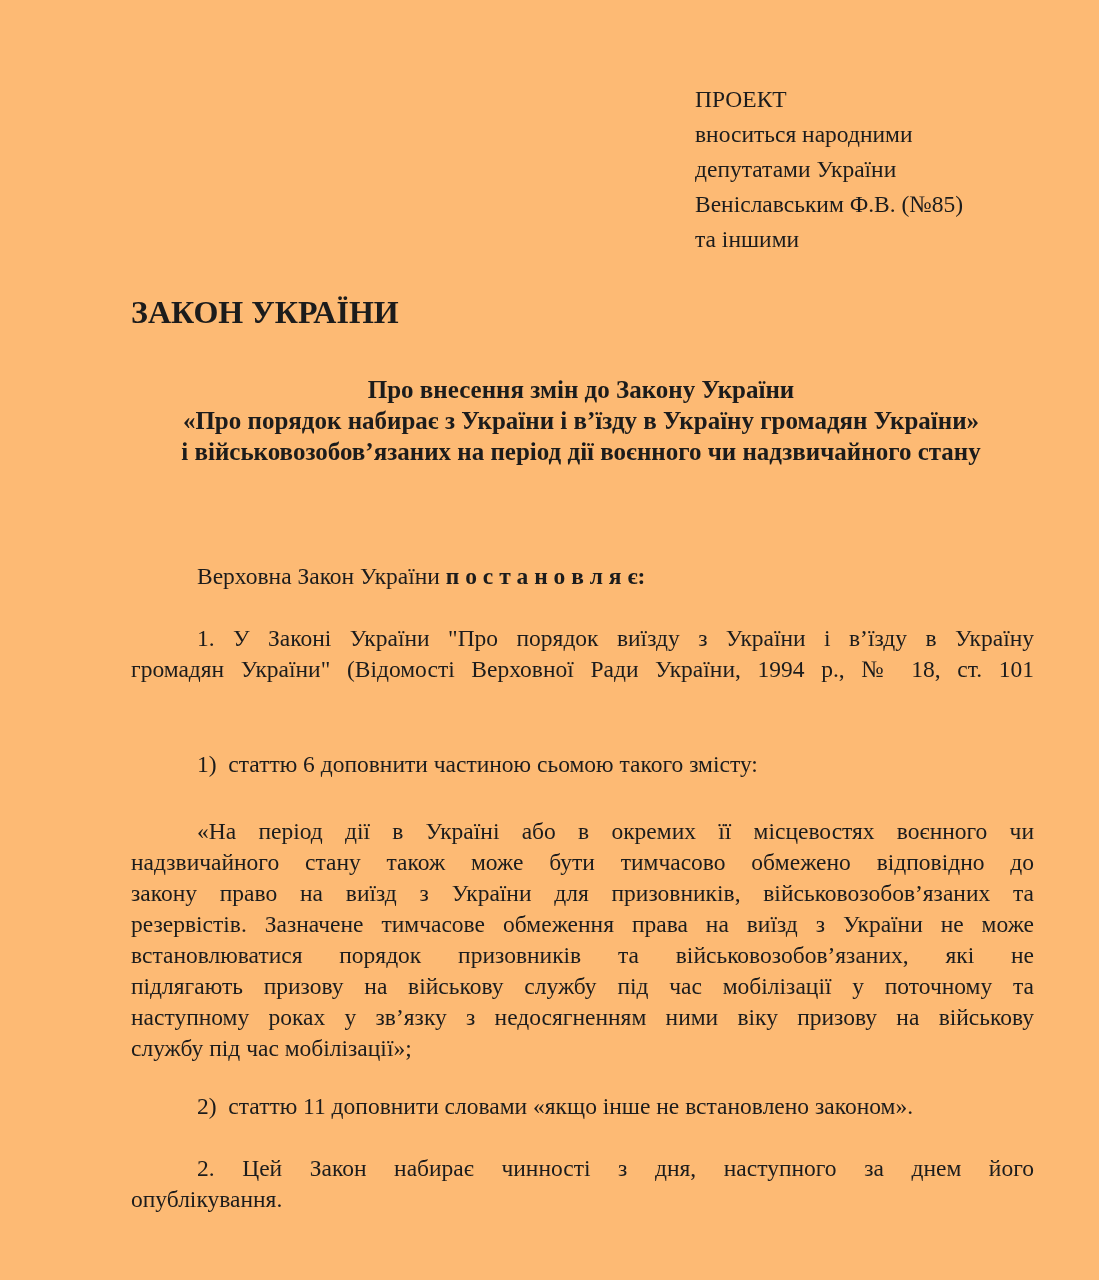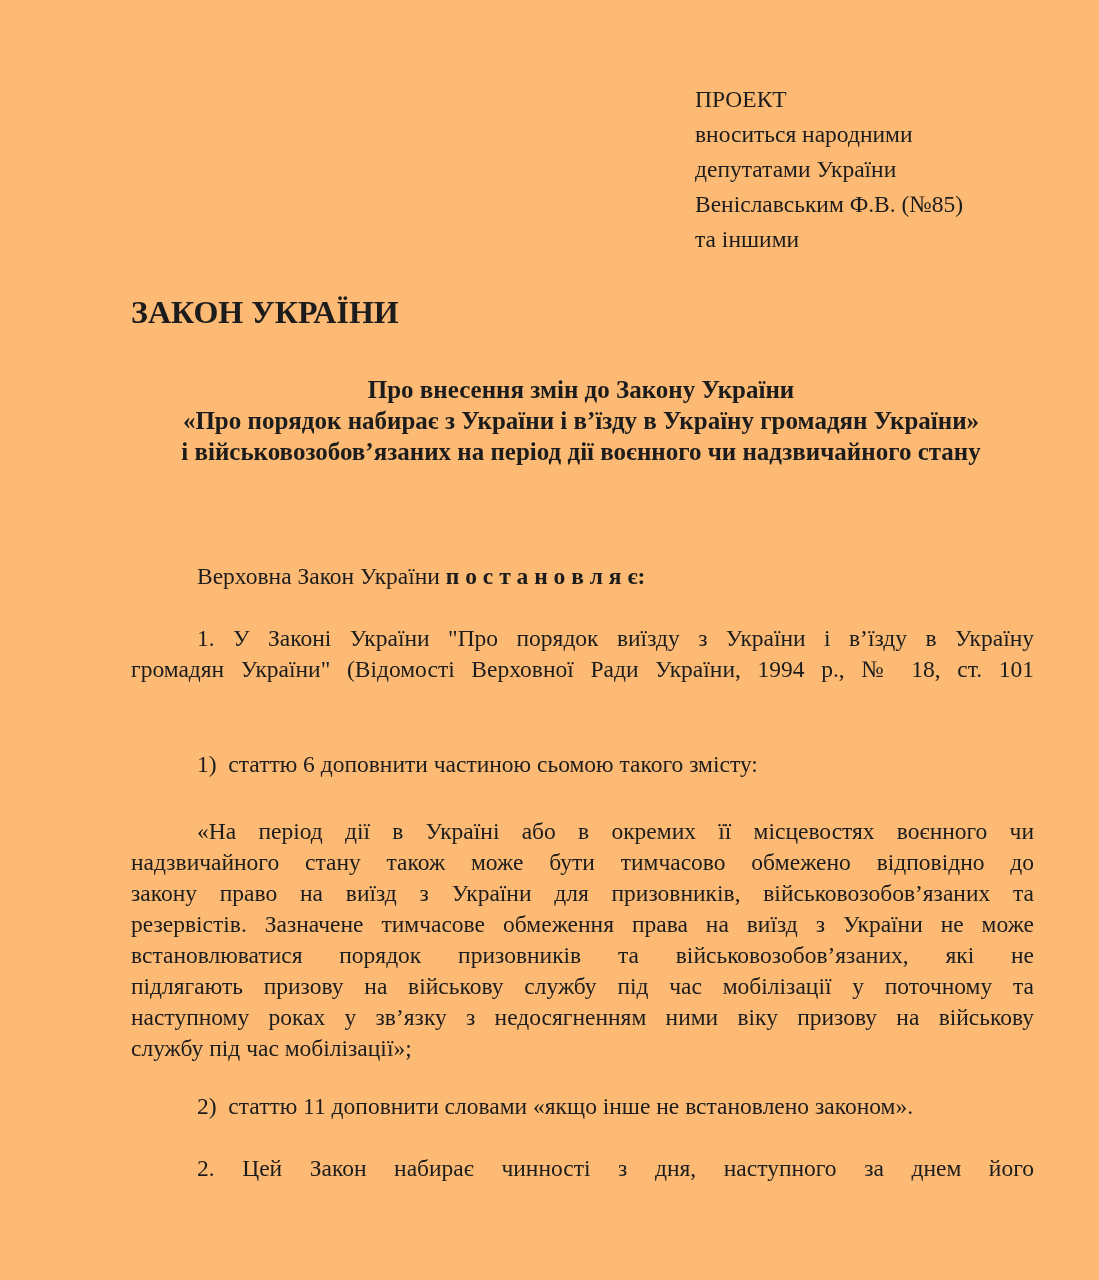--- a/index.html
+++ b/index.html
@@ -121,15 +121,16 @@
     <div class="line just">наступному роках у зв’язку з недосягненням ними віку призову на військову</div>
     <div class="line">службу під час мобілізації»;</div>
   </div>
 
   <div class="block para-4">
     <div class="line first">2)&nbsp; статтю 11 доповнити словами «якщо інше не встановлено законом».</div>
   </div>
 
   <div class="block para-5">
     <div class="line just first">2. Цей Закон набирає чинності з дня, наступного за днем його</div>
+    <div class="line">опублікування.</div>
   </div>
 
 </div>
 
 </body></html>

